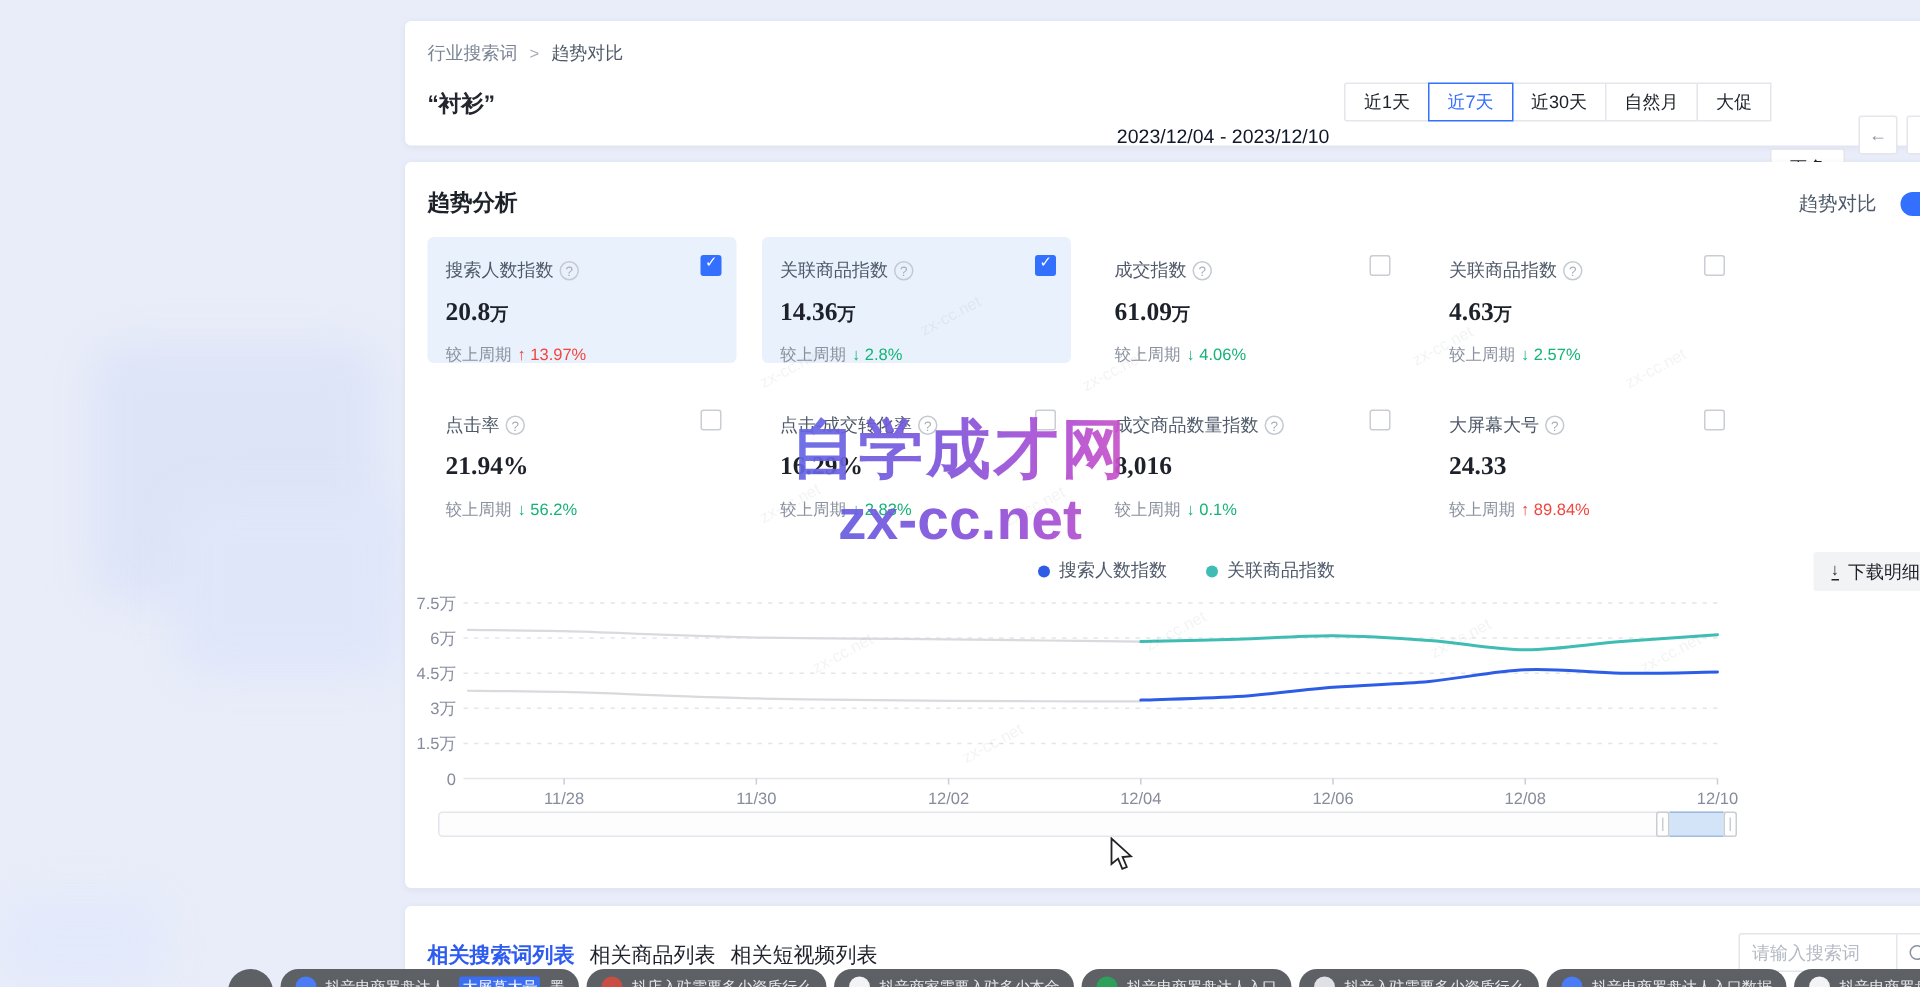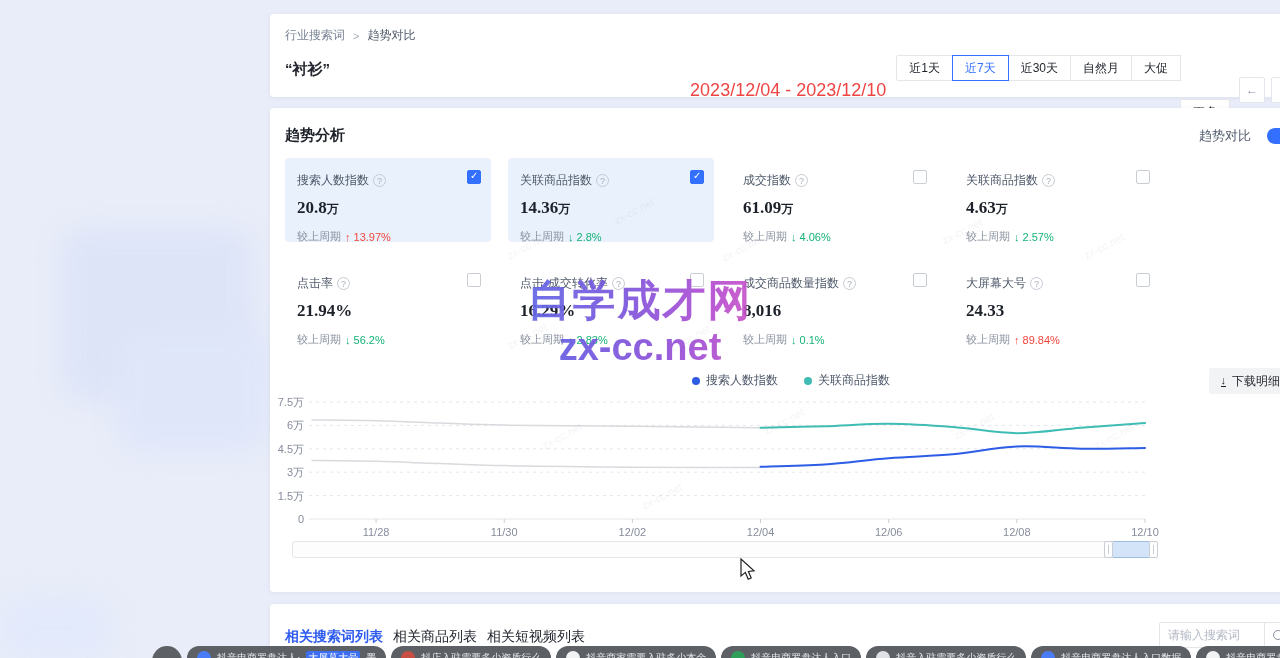--- a/index.html
+++ b/index.html
@@ -15,21 +15,21 @@
   .trend-card{top:108px;height:484px;}
   .lists-card{top:604px;height:90px;}
 
   
   .breadcrumb{position:absolute;left:15px;top:13px;font-size:12px;display:flex;gap:8px;align-items:center;}
   .bc-parent{color:#7a8495;cursor:pointer;}
   .bc-sep{color:#a8aeb8;font-size:11px;}
   .bc-current{color:#4e5969;}
   .keyword{position:absolute;left:15px;top:46px;font-size:15px;font-weight:600;color:#23262e;}
   .header-controls{position:absolute;right:15px;top:41px;display:flex;align-items:center;}
-  .date-range{font-size:18px;color:#ef4444;margin-right:10px;}
+  .date-range{font-size:13px;color:#0f172a;margin-right:10px;}
   .range-group{display:flex;}
   .range-btn{border:1px solid #e5e6eb;background:#fff;font-size:12px;color:#1d2129;height:26px;
     line-height:24px;padding:0 12px;margin-left:-1px;cursor:pointer;box-sizing:border-box;}
   .range-btn:first-child{border-radius:2px 0 0 2px;margin-left:0;}
   .range-btn:last-child{border-radius:0 2px 2px 0;margin-top:44px;}
   .range-btn.active{color:#3370ff;border-color:#3370ff;position:relative;z-index:2;background:#fff;}
   .pager{display:flex;gap:6px;margin-left:9px;}
   .pager-btn{width:26px;height:26px;border:1px solid #e5e6eb;background:#fff;border-radius:2px;
     color:#8a919f;font-size:12px;display:flex;align-items:center;justify-content:center;cursor:pointer;padding:0;}
 

